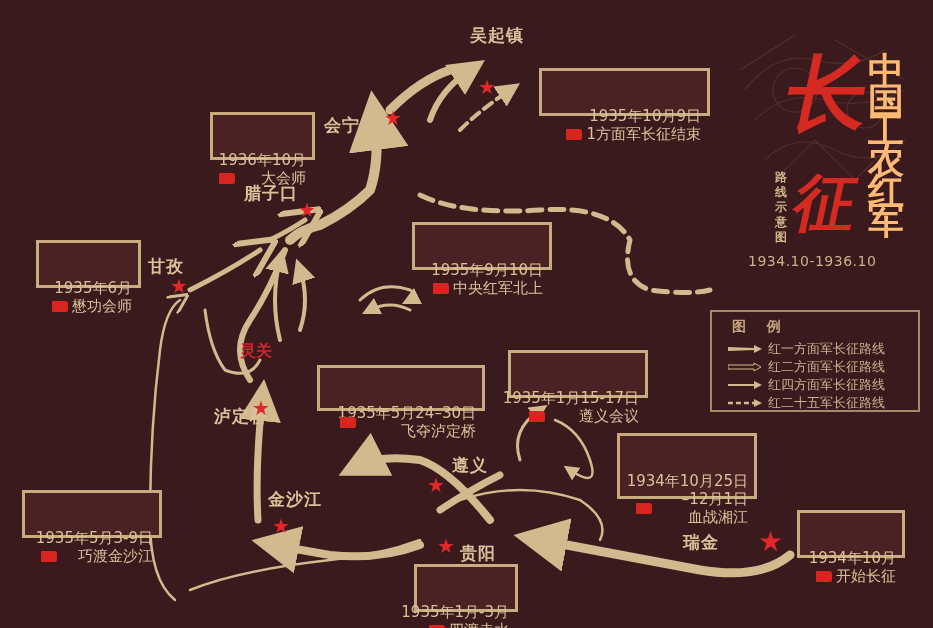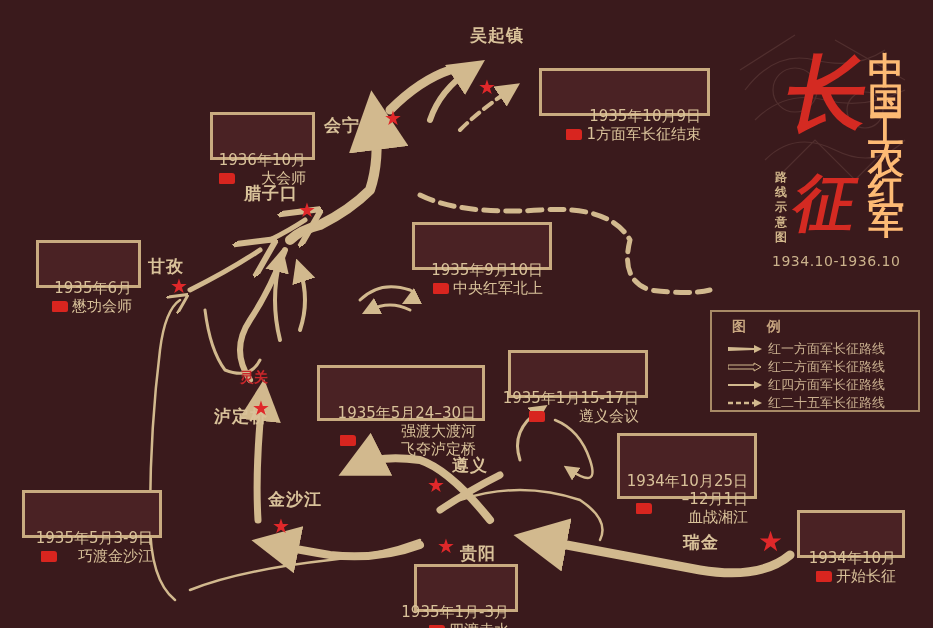--- a/index.html
+++ b/index.html
@@ -37,31 +37,31 @@
   }
   .subtitle-vert {
     position: absolute; left: 773px; top: 170px; width: 16px;
     color: #d0b58a; font-size: 12px; font-weight: bold; line-height: 15px; text-align: center;
   }
   .calli {
     position: absolute; color: #d42a22; font-family: "DejaVu Serif", serif; font-weight: bold;
     transform: skewX(-12deg);
   }
   .date-range {
-    position: absolute; left: 772px; top: 253px; color: #cbb28c; font-size: 14px; letter-spacing: 0.5px;
+    position: absolute; left: 748px; top: 253px; color: #cbb28c; font-size: 14px; letter-spacing: 0.5px;
   }
   .legend {
     position: absolute; left: 710px; top: 310px; width: 210px; height: 102px;
     border: 2px solid #a88a66; box-sizing: border-box; padding-left: 36px;
   }
   .legend-title { position: absolute; left: 20px; top: 6px; color: #c8a680; font-size: 14px; font-weight: bold; letter-spacing: 8px; }
   .legend-item { position: absolute; left: 16px; display: flex; align-items: center; color: #cbb190; font-size: 13px; }
   .legend-item svg { margin-right: 6px; }
   .sketch { position: absolute; left: 735px; top: 30px; width: 180px; height: 200px; opacity: 0.35; }
-  .lingguan { position: absolute; left: 240px; top: 341px; color: #c9272b; font-size: 14px; font-weight: bold; margin-top: 28px; }
+  .lingguan { position: absolute; left: 240px; top: 341px; color: #c9272b; font-size: 16px; font-weight: bold; }
 </style>
 </head>
 <body>
 
 <div class="map-root">
 
   <svg class="sketch" viewBox="0 0 180 200">
     <g fill="none" stroke="#7a5550" stroke-width="1.2">
       <path d="M10 60 Q40 20 80 30 T150 20"></path>
       <path d="M20 90 Q50 60 90 70 T170 60"></path>
@@ -167,26 +167,22 @@
   </div>
 
   <div class="event-box" style="left:36px;top:240px;width:105px;height:48px;">
     <div class="row date">1935年6月</div>
     <div class="row">
         <span class="flag"></span>
         <span>懋功会师</span>
       </div>
   </div>
 
-  <div class="event-box" style="left:317px;top:365px;width:168px;height:56px;">
+  <div class="event-box" style="left:317px;top:365px;width:168px;height:46px;">
     <div class="row date">1935年5月24–30日</div>
-    <div class="row left-flag">
-        <span></span>
-        <span>强渡大渡河</span>
-      </div>
     <div class="row left-flag">
         <span class="flag" style="margin-top:-18px;margin-left:14px;"></span>
         <span>飞夺泸定桥</span>
       </div>
   </div>
 
   <div class="event-box" style="left:508px;top:350px;width:140px;height:48px;">
     <div class="row date">1935年1月15-17日</div>
     <div class="row left-flag">
         <span class="flag" style="margin-left:12px;"></span>

